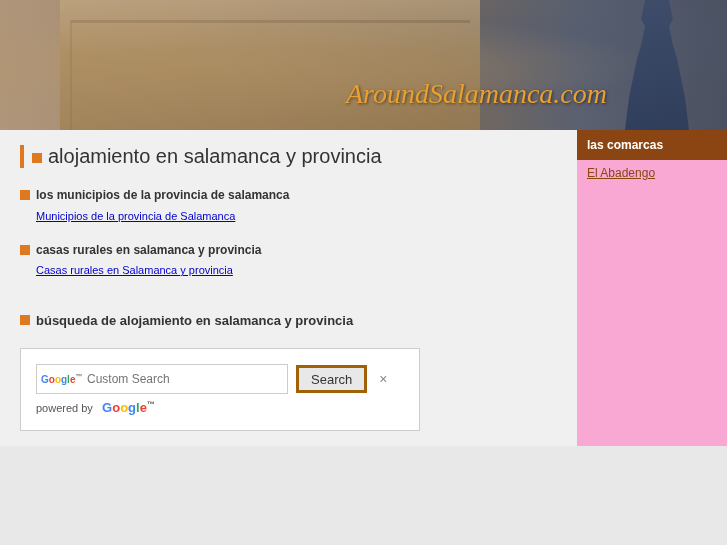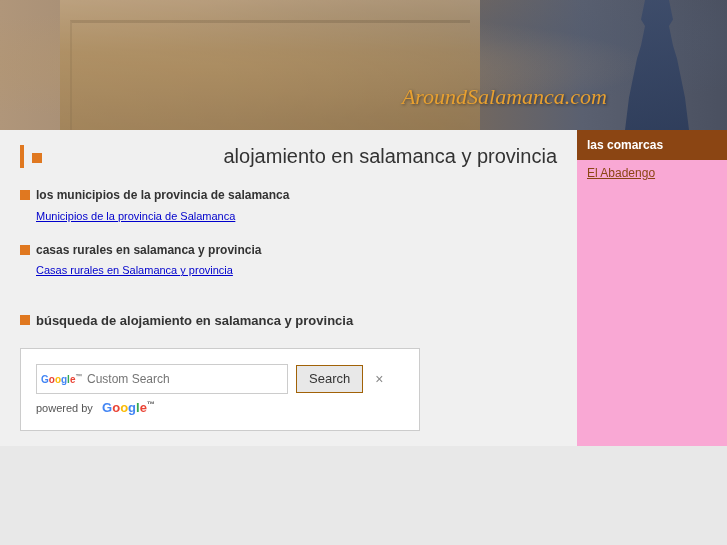--- a/index.html
+++ b/index.html
@@ -59,21 +59,21 @@
       width: 80px;
       height: 130px;
       background: linear-gradient(to bottom, #3a4a6a 0%, #2a3a5a 100%);
       clip-path: polygon(35% 0%, 65% 0%, 70% 15%, 65% 20%, 70% 35%, 75% 45%, 80% 60%, 85% 75%, 90% 100%, 10% 100%, 15% 75%, 20% 60%, 25% 45%, 30% 35%, 35% 20%, 30% 15%);
       opacity: 0.85;
     }
     .site-title {
       position: absolute;
       bottom: 20px;
       right: 120px;
-      font-size: 22px;
+      font-size: 28px;
       color: #e8a030;
       font-family: Georgia, serif;
       font-style: italic;
       text-shadow: 1px 1px 3px rgba(0,0,0,0.5);
     }
 
     
     .main-layout {
       display: flex;
       background: #e8e8e8;
@@ -111,21 +111,20 @@
       cursor: pointer;
     }
 
     
     .page-title-wrapper {
       display: flex;
       align-items: center;
       margin-bottom: 20px;
       border-left: 4px solid #e07820;
       padding-left: 8px;
-      justify-content: space-between;
     }
     .page-title {
       font-size: 20px;
       font-weight: normal;
       color: #333;
     }
 
     
     .content-grid {
       display: grid;
@@ -225,21 +224,21 @@
     .google-logo-small span:nth-child(5) { color: #34A853; }
     .google-logo-small span:nth-child(6) { color: #EA4335; }
     .google-tm {
       font-size: 7px;
       color: #777;
       vertical-align: super;
     }
 
     .search-button {
       background: #e8e8e8;
-      border: 1px solid #a16207;
+      border: 3px solid #a16207;
       padding: 4px 12px;
       font-size: 13px;
       cursor: pointer;
       height: 28px;
       color: #333;
     }
 
     .close-x {
       font-size: 14px;
       color: #888;

